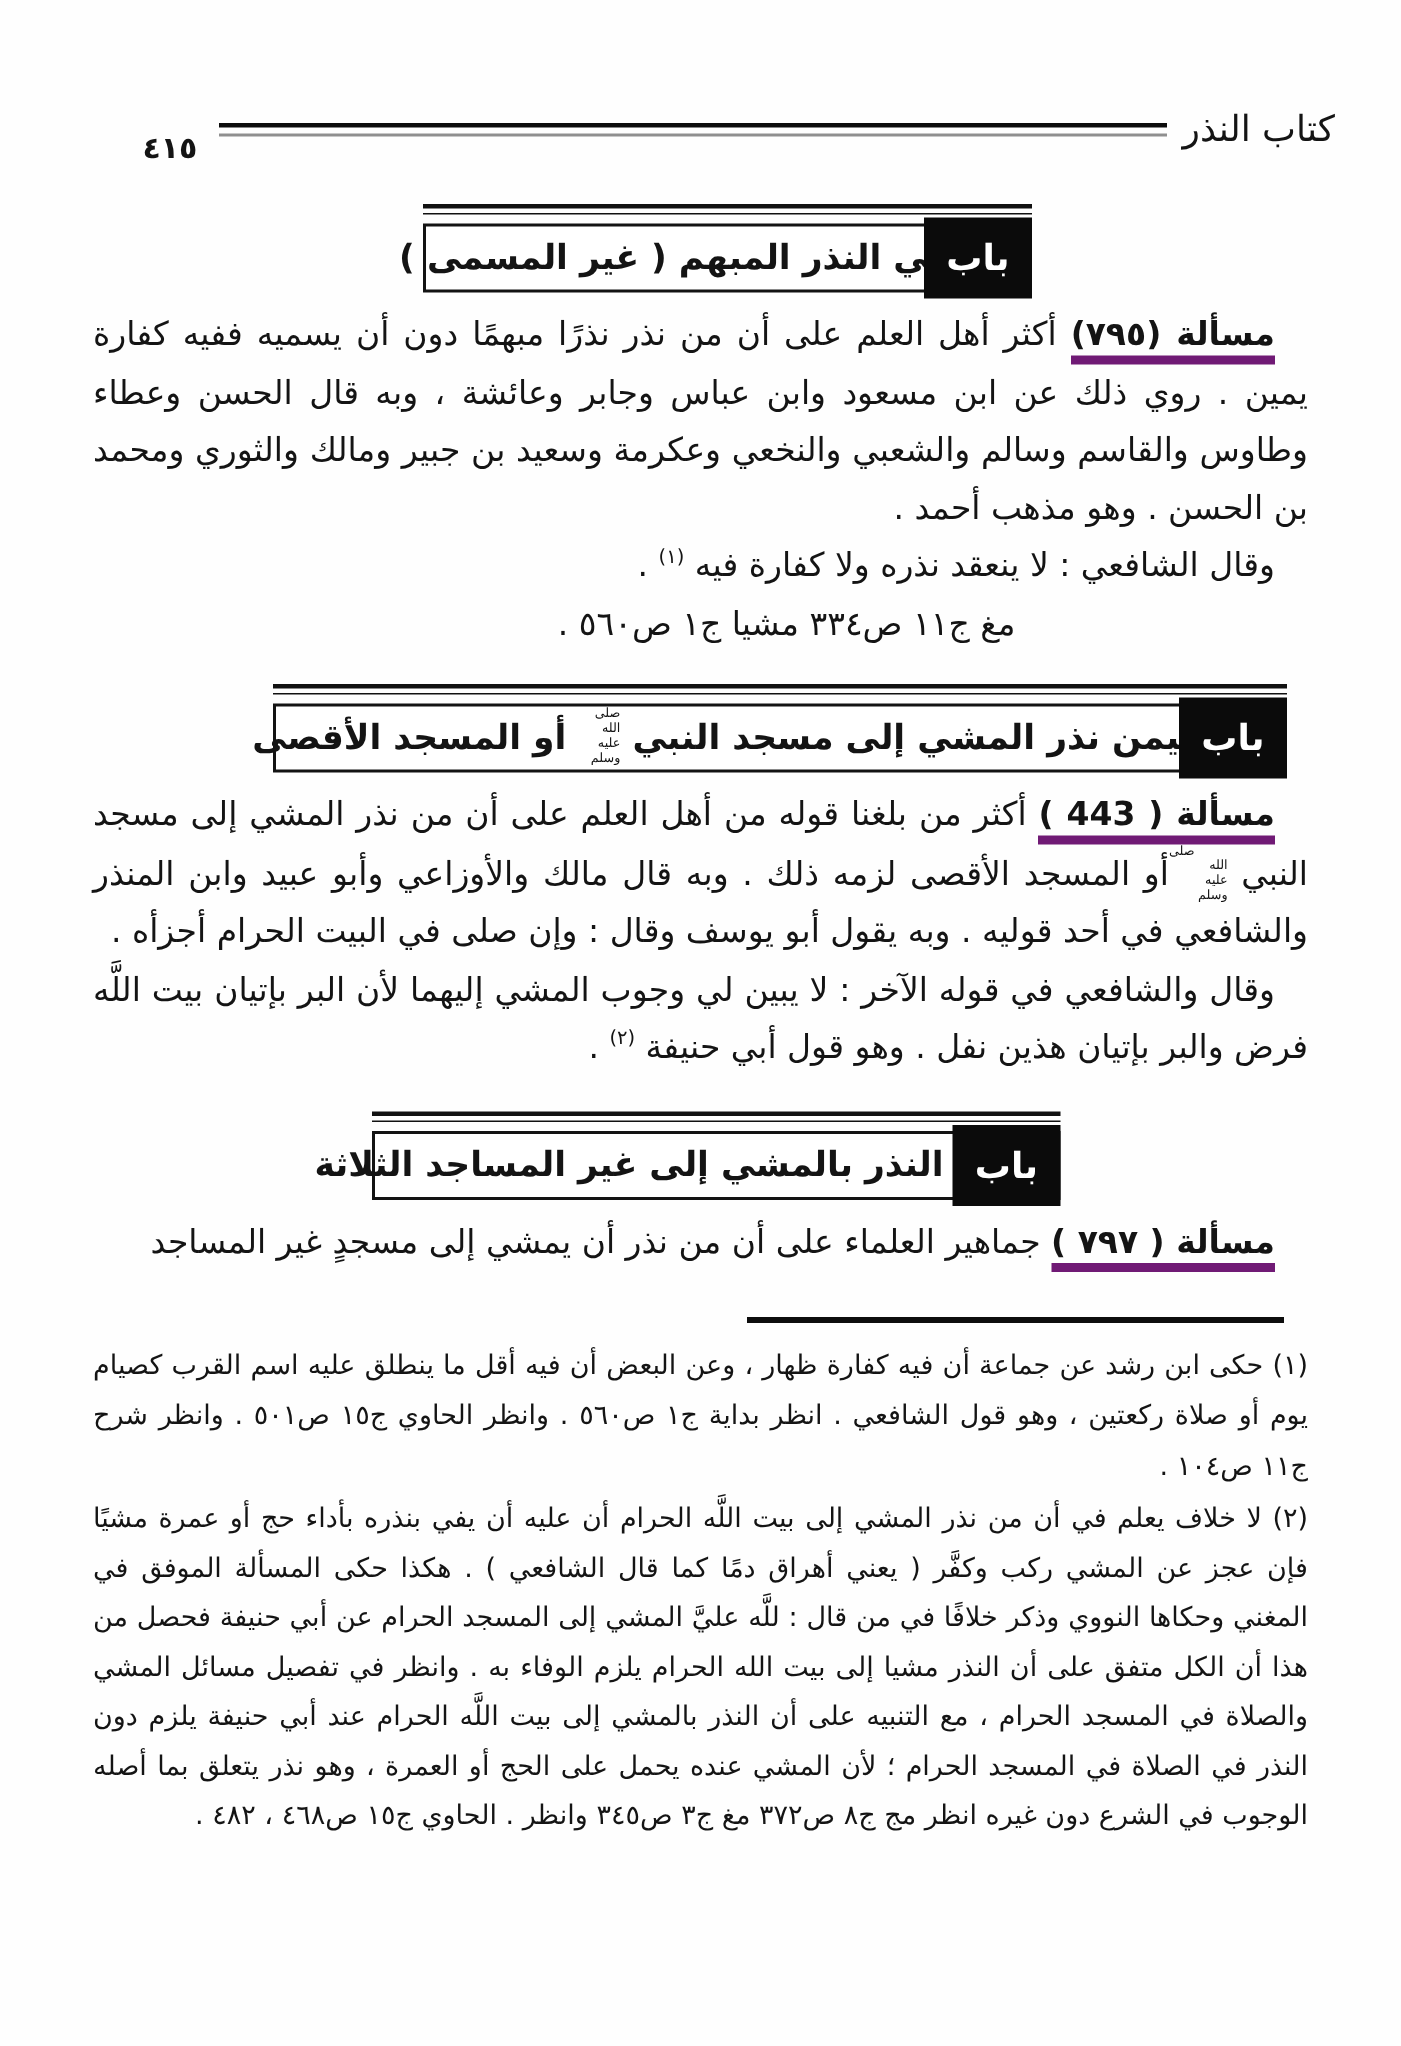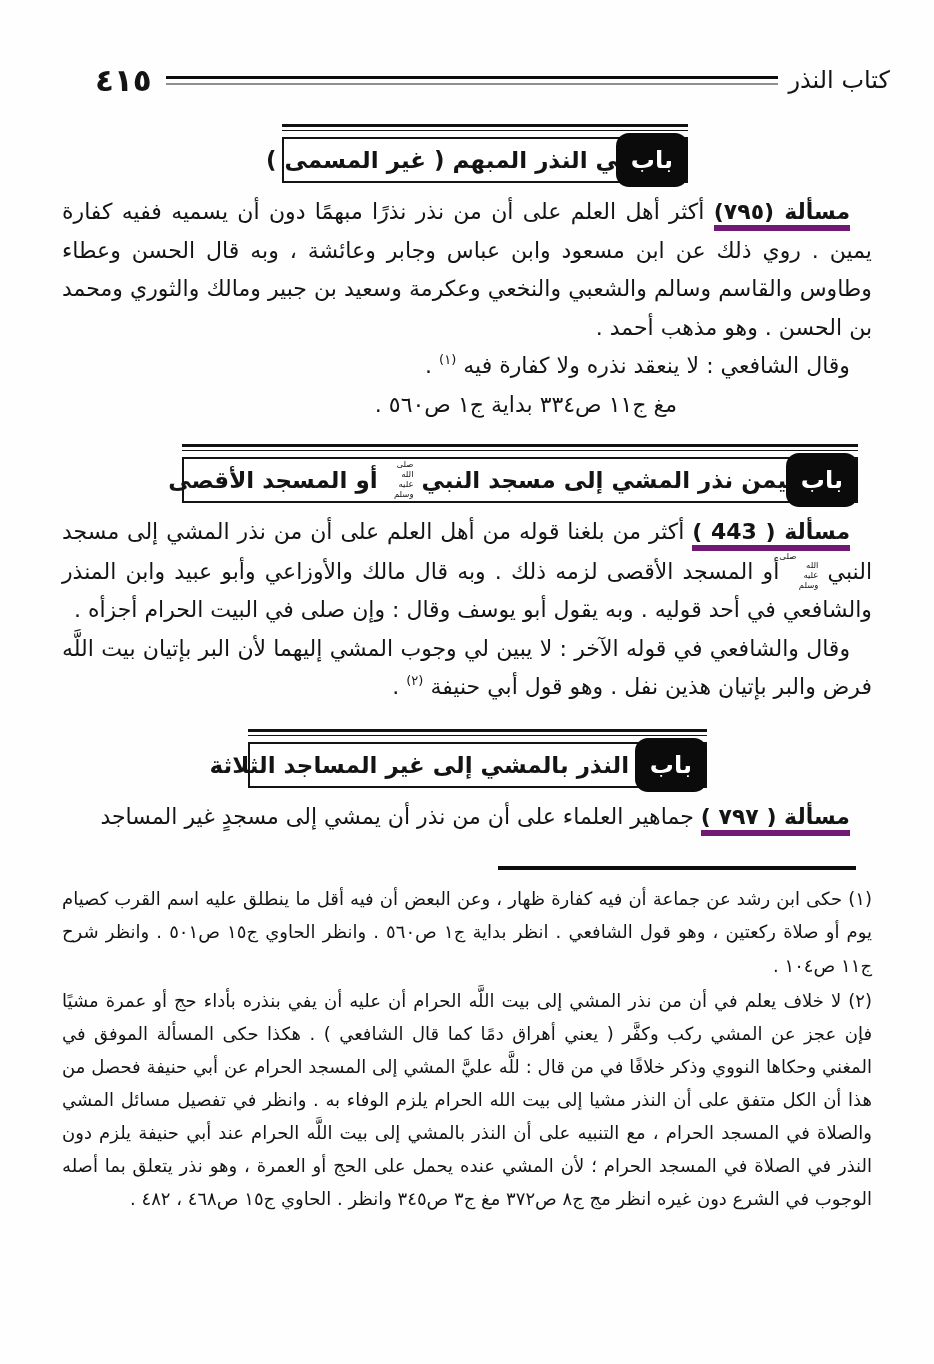--- a/index.html
+++ b/index.html
@@ -16,21 +16,21 @@
   
   .page-header{
     display:flex;align-items:center;
     margin-top:62px;
     padding:0 44px 0 95px;
   }
   .book-title{font-size:24px;white-space:nowrap;}
   .header-rule{flex:1;margin:0 10px 0 14px;}
   .header-rule .r1{height:3px;background:#0c0c0c;}
   .header-rule .r2{height:2px;background:#8f8f8f;margin-top:4px;}
-  .page-num{font-size:31px;font-weight:bold;white-space:nowrap;}
+  .page-num{font-size:20px;font-weight:bold;white-space:nowrap;margin-top:24px;}
 
   
   .content{padding:0 62px;}
 
   
   .bab-section{box-sizing:border-box;}
   .bab-topline{border-top:3px solid #111;border-bottom:1px solid #111;height:3px;margin-bottom:6px;}
   .bab-box{
     position:relative;
     border:2px solid #131313;
@@ -38,21 +38,21 @@
     display:flex;align-items:center;justify-content:center;
     padding-right:80px;padding-left:10px;
     box-sizing:border-box;
     background:#fff;
   }
   .bab-badge{
     position:absolute;right:-2px;top:-6px;bottom:-6px;
     background:#0b0b0b;color:#fff;
     display:flex;align-items:center;
     padding:0 15px;
-    font-weight:bold;font-size:24px;border-radius:13px;
+    font-weight:bold;font-size:24px;
   }
   .bab-title{font-weight:bold;font-size:23px;white-space:nowrap;}
 
   .sec1{width:406px;margin:26px 184px 0 auto;}
   .sec2{width:676px;margin:20px 14px 0 auto;}
   .sec3{width:459px;margin:22px 165px 0 auto;}
 
   
   .para{
     font-size:22px;line-height:1.75;
@@ -104,21 +104,21 @@
       <div class="bab-box">
         <span class="bab-badge">باب</span>
         <span class="bab-title">في النذر المبهم ( غير المسمى )</span>
       </div>
     </div>
 
     <p class="para p-first"><span class="masala">مسألة (٧٩٥)</span><span> أكثر أهل العلم على أن من نذر نذرًا مبهمًا دون أن يسميه ففيه كفارة يمين . روي ذلك عن ابن مسعود وابن عباس وجابر وعائشة ، وبه قال الحسن وعطاء وطاوس والقاسم وسالم والشعبي والنخعي وعكرمة وسعيد بن جبير ومالك والثوري ومحمد بن الحسن . وهو مذهب أحمد .</span></p>
 
     <p class="para p-indent"><span>وقال الشافعي : لا ينعقد نذره ولا كفارة فيه </span><span class="sup">(١)</span><span> .</span></p>
 
-    <p class="ref-line ref-1">مغ ج١١ ص٣٣٤ بداية ج١ ص٥٦٠ .</p>
+    <p class="ref-line ref-1">مغ ج١١ ص٣٣٤ مشيا ج١ ص٥٦٠ .</p>
 
     <div class="bab-section sec2">
       <div class="bab-topline"></div>
       <div class="bab-box">
         <span class="bab-badge">باب</span>
         <span class="bab-title"><span>فيمن نذر المشي إلى مسجد النبي </span><span class="saw">صلى الله عليه وسلم</span><span> أو المسجد الأقصى</span></span>
       </div>
     </div>
 
     <p class="para p-first"><span class="masala">مسألة ( 443 )</span><span> أكثر من بلغنا قوله من أهل العلم على أن من نذر المشي إلى مسجد النبي </span><span class="saw">صلى الله عليه وسلم</span><span> أو المسجد الأقصى لزمه ذلك . وبه قال مالك والأوزاعي وأبو عبيد وابن المنذر والشافعي في أحد قوليه . وبه يقول أبو يوسف وقال : وإن صلى في البيت الحرام أجزأه .</span></p>

